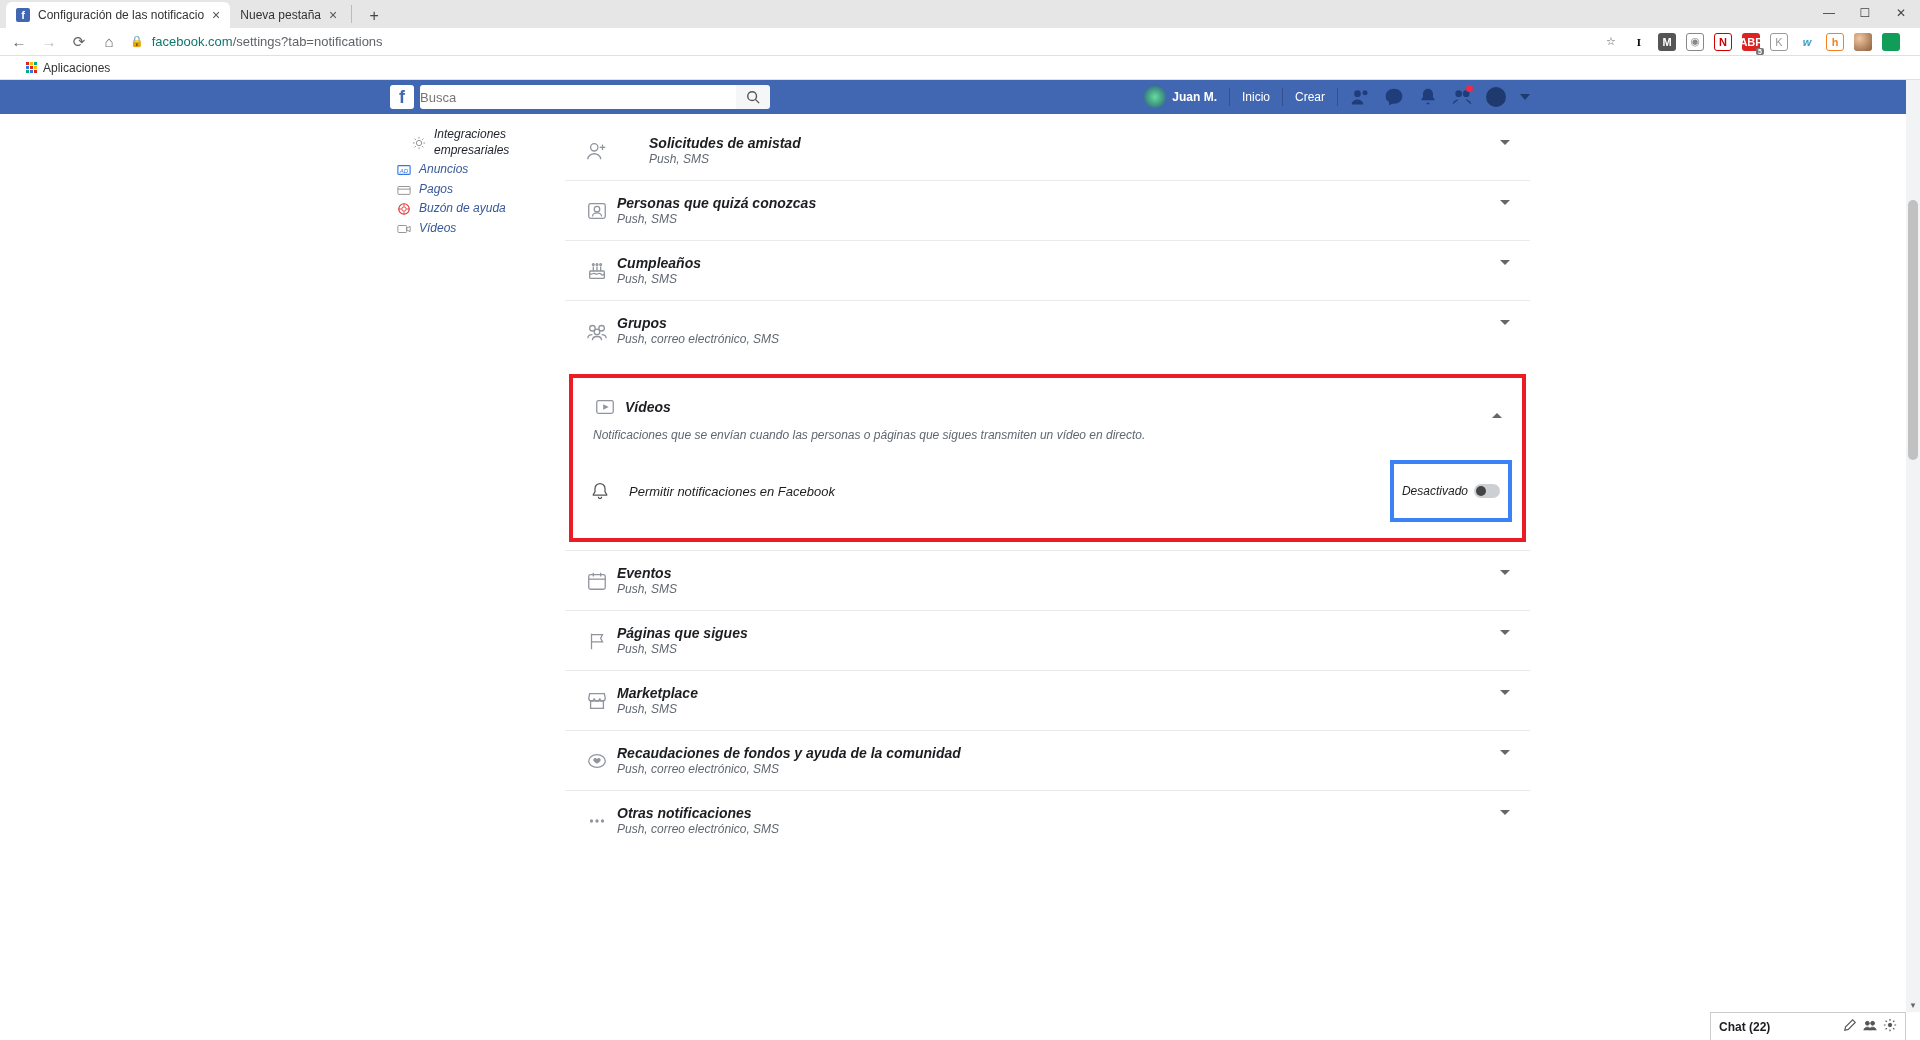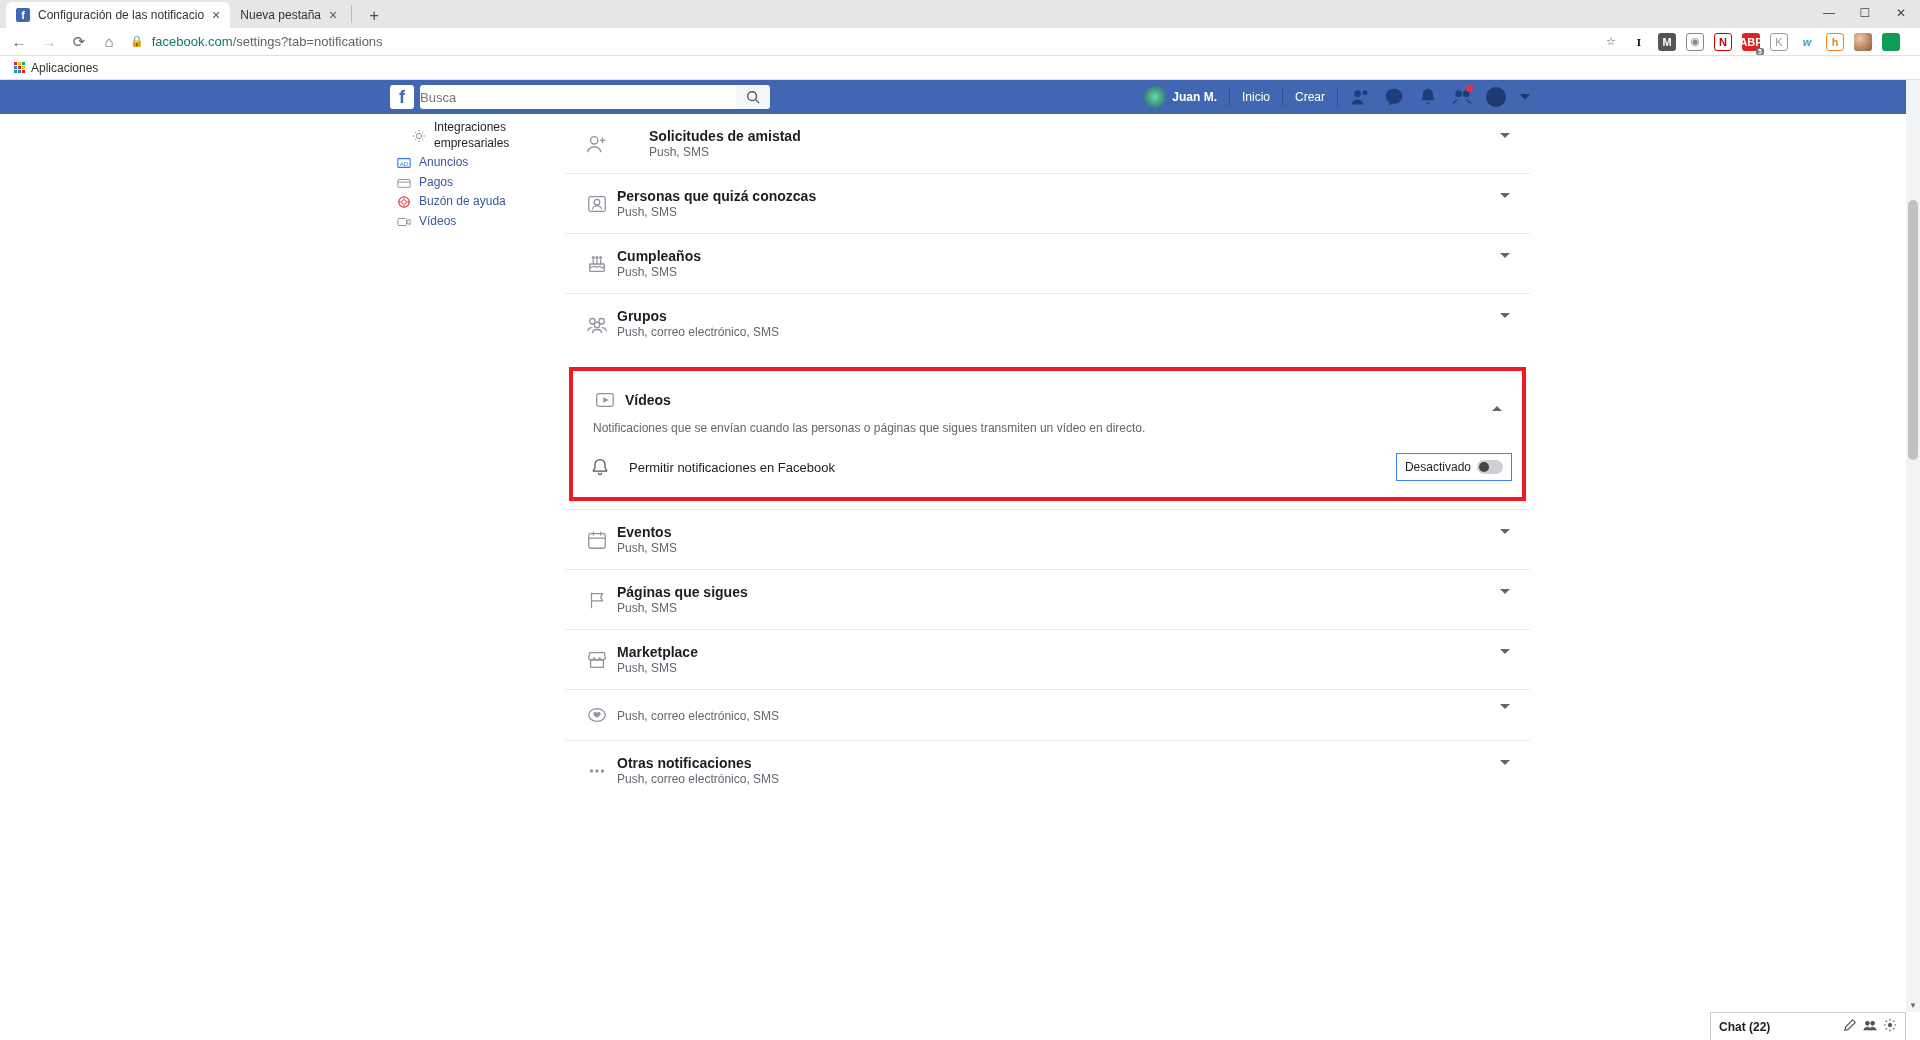--- a/index.html
+++ b/index.html
@@ -32,21 +32,21 @@
   .ext-g { color:#888; border-radius:50%; border:1px solid #888;}
   .ext-n { background:#fff; color:#c00; font-weight:bold; border:1px solid #c00; border-radius:50%; font-size:9px; }
   .ext-abp { background:#d22; color:#fff; font-weight:bold; font-size:7px; position:relative;}
   .ext-abp::after { content:"5"; position:absolute; bottom:-4px; right:-4px; background:#777; color:#fff; font-size:7px; padding:0 2px; border-radius:2px;}
   .ext-k { color:#999; border:1px solid #999; border-radius:50%; }
   .ext-w { color:#33a0cc; font-weight:bold; font-style:italic;}
   .ext-h { color:#f58220; border:1px solid #f58220; border-radius:50%; font-weight:bold;}
   .ext-avatar { width:18px; height:18px; border-radius:50%; background:radial-gradient(circle at 30% 30%, #f0c8a0, #8a5a3a); }
   .ext-dot { width:14px; height:14px; border-radius:50%; background:#0f9d58; }
 
-  .bookmarks-bar { height:24px; background:#fff; border-bottom:1px solid #e0e0e0; display:flex; align-items:center; padding:0 14px; gap:6px; font-size:12px; color:#333; }
+  .bookmarks-bar { height:24px; background:#fff; border-bottom:1px solid #e0e0e0; display:flex; align-items:center; padding:0 26px; gap:6px; font-size:12px; color:#333; }
   .apps-icon { display:grid; grid-template-columns:repeat(3,3px); grid-template-rows:repeat(3,3px); gap:1px; }
   .apps-icon i { width:3px; height:3px; background:#d22; }
   .apps-icon i:nth-child(2){background:#fb0;} .apps-icon i:nth-child(3){background:#0a8;}
   .apps-icon i:nth-child(4){background:#37d;} .apps-icon i:nth-child(5){background:#d22;} .apps-icon i:nth-child(6){background:#fb0;}
   .apps-icon i:nth-child(7){background:#0a8;} .apps-icon i:nth-child(8){background:#37d;} .apps-icon i:nth-child(9){background:#d22;}
 
   
   .fb-header { height:34px; background:#4267B2; display:flex; align-items:center; }
   .fb-header-inner { width:1140px; margin:0 auto; display:flex; align-items:center; height:100%; }
   .fb-logo { width:24px; height:24px; background:#fff; color:#4267B2; font-weight:bold; font-size:18px; display:flex; align-items:center; justify-content:center; border-radius:3px; margin-right:6px;}
@@ -59,21 +59,21 @@
   .fb-nav a { color:#fff; text-decoration:none; font-weight:normal; }
   .nav-sep { width:1px; height:18px; background:#355089; }
   .hicons { display:flex; gap:14px; align-items:center; color:#2b4481; }
   .hicons .hi { width:20px; height:20px; display:flex; align-items:center; justify-content:center; font-size:16px; position:relative; cursor:pointer; color:#1e3a6e;}
   .hi svg { fill:#1f3d7a; }
   .hi .red-dot { position:absolute; top:-2px; right:-1px; width:7px; height:7px; background:#f02849; border-radius:50%; }
   .hi-q { background:#1e3a6e; color:#4267B2; border-radius:50%; font-size:12px; font-weight:bold;}
   .caret-down { width:0;height:0;border-left:5px solid transparent;border-right:5px solid transparent;border-top:6px solid #1e3a6e; cursor:pointer;}
 
   
-  .page-wrap { display:flex; width:1140px; margin:0 auto; }
+  .page-wrap { display:flex; width:1140px; margin:7px auto;font-style:italic; }
   .sidebar { width:175px; padding:4px 0; font-size:12px; }
   .sb-item { display:flex; align-items:center; gap:8px; padding:2px 6px; color:#1d2129; cursor:pointer;}
   .sb-icon { width:15px; height:15px; display:flex; align-items:center; justify-content:center; font-size:11px; color:#666; }
   .sb-icon svg { width:14px; height:14px; }
   .sb-sub { padding-left:22px; }
   .sb-text { color:#1d2129; font-size:12px; line-height:1.3;}
   .sb-text.link { color:#385898; }
 
   .main { flex:1; padding:0; }
   .setting-row { display:flex; align-items:center; padding:14px 20px 14px 12px; border-top:1px solid #e9eaeb; cursor:pointer; }
@@ -89,21 +89,21 @@
   .tri.up { border-bottom:5px solid #666;}
 
   
   .hl-outer { border:4px solid #ec1c24; margin:14px 4px 8px; padding-bottom:6px; }
   .hl-outer .setting-row { border-top:none; padding-top:18px; }
   .desc { font-size:12px; color:#606770; padding:4px 20px 10px 20px; }
   .permit { display:flex; align-items:center; padding:8px 10px 10px 12px; gap:14px; }
   .permit .bell-wrap { width:30px; display:flex; justify-content:center;}
   .permit .bell-wrap svg { width:20px; height:20px; fill:none; stroke:#555; stroke-width:1.5;}
   .permit-label { font-size:13px; color:#1c1e21; flex:1;}
-  .toggle-box { border:1px solid #3b82f6; padding:6px 8px; display:flex; align-items:center; gap:6px;}
+  .toggle-box { border:4px solid #3b82f6; padding:20px 8px; display:flex; align-items:center; gap:6px;}
   .toggle-state { font-size:12px; color:#1c1e21;}
   .toggle-sw { width:26px; height:14px; background:#ccd0d5; border-radius:7px; position:relative; cursor:pointer;}
   .toggle-sw::after { content:""; position:absolute; left:2px; top:2px; width:10px; height:10px; background:#444; border-radius:50%;}
 
   .sections-after .setting-row { border-top:1px solid #e9eaeb; }
   .sections-before .setting-row:first-child { border-top:none;gap:32px; }
 
   
   .scroll-track { position:absolute; right:0; top:80px; width:14px; bottom:28px; background:#f1f3f4; }
   .scroll-thumb { position:absolute; right:2px; width:10px; background:#c1c1c1; border-radius:5px; top:120px; height:260px; }
@@ -433,20 +433,21 @@
         <span class="row-caret"><span class="tri down"></span></span>
       </div>
       <div class="setting-row">
         <span class="row-icon">
             <svg viewBox="0 0 24 24">
               <ellipse cx="12" cy="12" rx="9" ry="7"></ellipse>
               <path d="M12 10c-1-2-4-2-4 1 0 2 4 4 4 4s4-2 4-4c0-3-3-3-4-1z" fill="#90949c" stroke="none"></path>
             </svg>
           </span>
         <span class="row-body">
+          <div class="row-title">Recaudaciones de fondos y ayuda de la comunidad</div>
           <div class="row-sub">Push, correo electrónico, SMS</div>
         </span>
         <span class="row-caret"><span class="tri down"></span></span>
       </div>
       <div class="setting-row">
         <span class="row-icon">
             <svg viewBox="0 0 24 24">
               <circle cx="6" cy="12" r="1.8" fill="#90949c" stroke="none"></circle>
               <circle cx="12" cy="12" r="1.8" fill="#90949c" stroke="none"></circle>
               <circle cx="18" cy="12" r="1.8" fill="#90949c" stroke="none"></circle>

